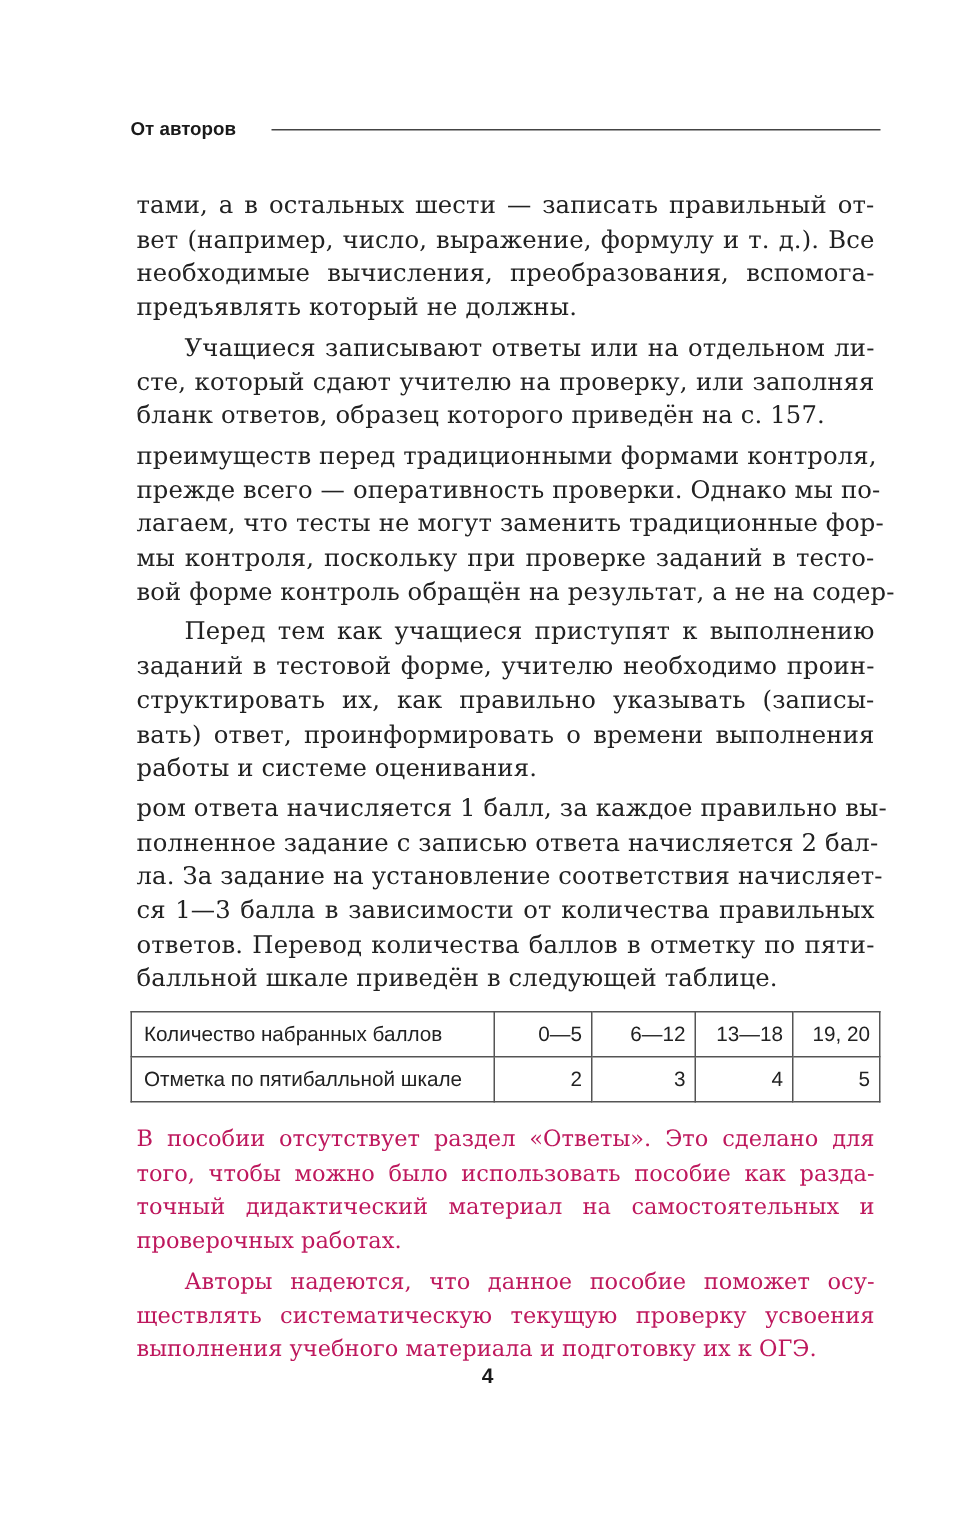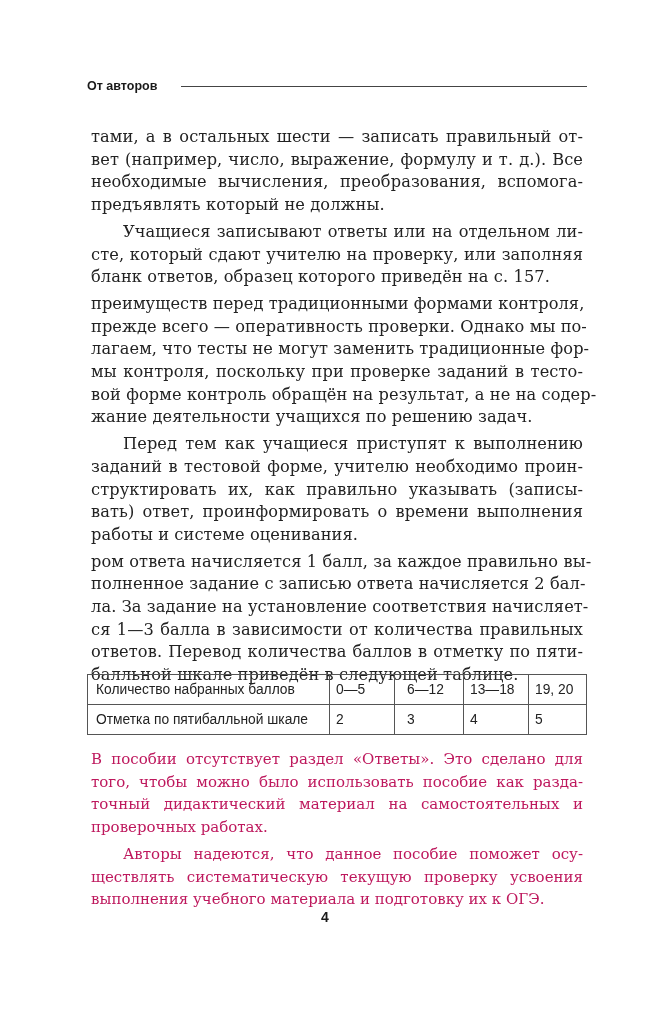--- a/index.html
+++ b/index.html
@@ -22,21 +22,21 @@
   .para { margin: 4px; text-align: justify; text-align-last: left; }
   .line { display: block; text-align: justify; text-align-last: justify; white-space: nowrap; }
   .line.last { text-align-last: left; }
 
   .score-table {
     position: absolute; left: 87px; top: 674px; width: 500px;
     border-collapse: collapse;
     font-family: "Liberation Sans", sans-serif; font-size: 13.8px; color: #222; border-radius: 24px;
   }
   .score-table td {
-    border: 1px solid #555; height: 29px; padding: 0 6px; text-align: left; white-space: nowrap;
+    border: 1px solid #555; height: 29px; padding: 0 6px; text-align: right; white-space: nowrap;
   }
   .score-table td.label { text-align: left; width: 227px; padding-left: 8px; }
   .score-table td.c1 { width: 52px; }
   .score-table td.c2 { width: 50px; padding-left: 12px; }
   .score-table td.c3 { width: 52px; }
 
   .body-text-2 {
     position: absolute; left: 87px; top: 744px; width: 500px;
     font-family: "DejaVu Serif", serif; font-size: 15px; line-height: 22.7px; color: #be185d;
   }
@@ -64,21 +64,20 @@
     <span class="line" style="padding-left:32px">Учащиеся записывают ответы или на отдельном ли-</span>
     <span class="line">сте, который сдают учителю на проверку, или заполняя</span>
     <span class="line last">бланк ответов, образец которого приведён на с. 157.</span>
   </p>
   <p class="para">
     <span class="line">преимуществ перед традиционными формами контроля,</span>
     <span class="line">прежде всего — оперативность проверки. Однако мы по-</span>
     <span class="line">лагаем, что тесты не могут заменить традиционные фор-</span>
     <span class="line">мы контроля, поскольку при проверке заданий в тесто-</span>
     <span class="line">вой форме контроль обращён на результат, а не на содер-</span>
-    <span class="line last">жание деятельности учащихся по решению задач.</span>
   </p>
   <p class="para">
     <span class="line" style="padding-left:32px">Перед тем как учащиеся приступят к выполнению</span>
     <span class="line">заданий в тестовой форме, учителю необходимо проин-</span>
     <span class="line">структировать их, как правильно указывать (записы-</span>
     <span class="line">вать) ответ, проинформировать о времени выполнения</span>
     <span class="line last">работы и системе оценивания.</span>
   </p>
   <p class="para">
     <span class="line">ром ответа начисляется 1 балл, за каждое правильно вы-</span>

